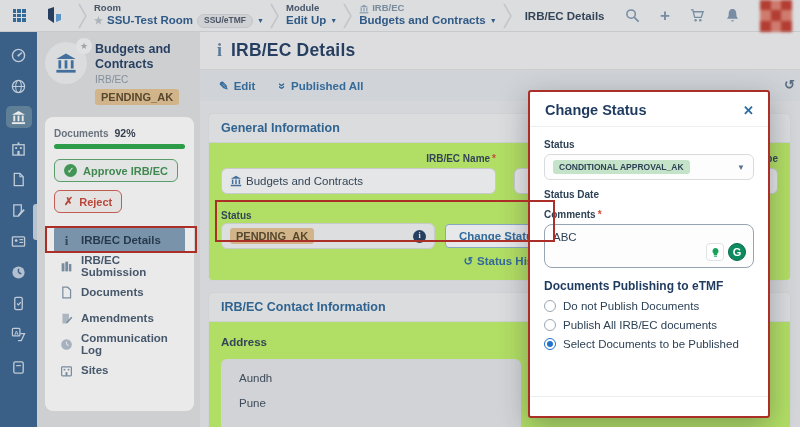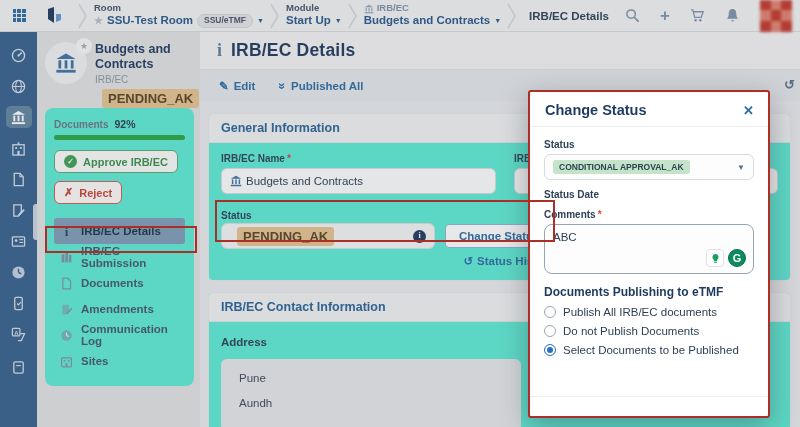--- a/index.html
+++ b/index.html
@@ -48,23 +48,23 @@
   .panel { width:163px; background:#dee0e2; padding:10px 6px 0 8px; position:relative; }
   .entity { display:flex; gap:8px; }
   .avatar-circ { width:42px; height:42px; border-radius:50%; background:#edeff0; flex:none;
     display:flex; align-items:center; justify-content:center; position:relative; }
   .avatar-circ svg { width:22px; height:22px; color:#3f72a4; }
   .star-badge { position:absolute; top:-4px; right:-5px; width:16px; height:16px; border-radius:50%;
     background:#f4f5f6; display:flex; align-items:center; justify-content:center;
     color:#a7adb4; font-size:9px; }
   .entity-name { font-size:12.5px; font-weight:bold; color:#1e3a5f; line-height:1.2; }
   .entity-sub { font-size:10px; color:#8b97a3; margin-top:2px; }
-  .badge-tan { display:inline-block; background:#e3c28f; color:#564426; font-size:13px;
-    font-weight:bold; border-radius:3px; padding:2px 6px; margin-top:4px;margin-left:7px; }
-  .panel-card { background:#5eead4; border-radius:8px; padding:10px 9px 12px 9px; }
+  .badge-tan { display:inline-block; background:#e3c28f; color:#564426; font-size:11px;
+    font-weight:bold; border-radius:3px; padding:2px 6px; margin-top:4px; }
+  .panel-card { background:#ffffff; border-radius:8px; margin-top:12px; padding:10px 9px 28px 9px; }
   .docs-row { display:flex; gap:6px; align-items:baseline; }
   .docs-lbl { font-size:10px; font-weight:bold; color:#6b7683; }
   .docs-pct { font-size:10.5px; font-weight:bold; color:#2e3b4e; }
   .progress { height:5px; background:#28a546; border-radius:3px; margin-top:5px; }
   .pbtn { display:inline-flex; align-items:center; gap:6px; border-radius:6px; padding:4px 9px;
     margin-top:10px; background:#f7faf8; font-size:11px; font-weight:bold; cursor:pointer; }
   .pbtn.approve { border:1px solid #5aa briefly; }
   .pbtn.approve { border:1px solid #5aa76c; color:#3c8f4e; }
   .pbtn.reject  { border:1px solid #d05c4e; color:#c74334; background:#faf6f5; }
   .chk-circ { width:13px; height:13px; border-radius:50%; background:#3f9e53; color:#fff;
@@ -86,26 +86,26 @@
     display:flex; align-items:center; gap:9px; padding-left:17px; }
   .title-i { font-family:"Liberation Serif", serif; font-weight:bold; font-size:18px; color:#5c7e9d; }
   .page-title { font-size:17.5px; font-weight:bold; color:#1e3a5f; letter-spacing:.2px; }
   .toolbar { height:31px; background:#e2e5e8; display:flex; align-items:center; gap:24px;
     padding-left:19px; position:relative; }
   .tool-link { display:flex; align-items:center; gap:5px; font-size:11.5px; font-weight:bold;
     color:#2d6da3; cursor:pointer; }
   .rot90 { display:inline-block; transform:rotate(90deg); font-size:12px; }
   .hist-edge { position:absolute; right:5px; top:7px; font-size:13px; color:#5b7186; font-weight:bold; }
   .content { padding:13px 10px 0 9px; }
-  .card { background:#5eead4; border-radius:4px; box-shadow:0 0 0 1px #e3e5e7; }
+  .card { background:#bef264; border-radius:4px; box-shadow:0 0 0 1px #e3e5e7; }
   .card-head { background:#edeff0; border-bottom:1px solid #dfe2e4; border-radius:4px 4px 0 0;
     padding:7px 12px; font-size:12.5px; font-weight:bold; color:#2a6496; }
   .card-body { padding:10px 12px 12px 12px; }
   .fields-row { display:flex; gap:18px; }
-  .field { display:flex; flex-direction:column; }
+  .field { display:flex; flex-direction:column;text-align:right; }
   .flabel { font-size:10px; font-weight:bold; color:#2e4256; margin-bottom:4px; }
   .req { color:#d14836; margin-left:2px; }
   .input { height:26px; background:#fafbfb; border:1px solid #d8dbde; border-radius:6px;
     display:flex; align-items:center; padding:0 8px; font-size:11.5px; color:#2e4256; gap:4px;}
   .input svg { width:12px; height:12px; color:#3f72a4; flex:none;}
   .status-wrap { margin-top:11px; width:334px; position:relative; }
   .status-row { display:flex; gap:10px; align-items:center; }
   .status-field { width:214px; height:26px; background:#f1f2f3; border:1px solid #d8dbde;
     border-radius:6px; display:flex; align-items:center; padding:0 8px; justify-content:space-between; }
   .info-circ { width:13px; height:13px; border-radius:50%; background:#1e3a5f; color:#fff;
@@ -134,21 +134,21 @@
   .mlabel { font-size:10px; font-weight:bold; color:#2e4256; margin-bottom:4px; }
   .select { height:26px; border:1px solid #d8dbde; border-radius:6px; display:flex; align-items:center;
     justify-content:space-between; padding:0 8px; background:#fdfdfe; cursor:pointer; }
   .badge-green { background:#c4e3c8; color:#2e4256; font-size:8.5px; font-weight:bold;
     border-radius:3px; padding:2px 6px; }
   .sel-caret { font-size:8px; color:#5b7186; }
   .minput { height:26px; border:1px solid #d8dbde; border-radius:6px; display:flex; align-items:center;
     justify-content:space-between; padding:0 8px; background:#fdfdfe; font-size:11.5px; color:#2e4256; }
   .minput svg { width:13px; height:13px; color:#5b84ad; }
   .mgap { margin-top:9px; }
-  .textarea { height:50px; border:1px solid #97a4b2; border-radius:8px; background:#fdfdfe;
+  .textarea { height:44px; border:1px solid #97a4b2; border-radius:8px; background:#fdfdfe;
     position:relative; padding:6px 8px; font-size:11.5px; color:#2e4256; }
   .ta-icons { position:absolute; right:7px; bottom:6px; display:flex; gap:4px; align-items:center; }
   .bulb-badge { width:18px; height:18px; background:#fff; border:1px solid #e0e3e6; border-radius:4px;
     display:flex; align-items:center; justify-content:center; }
   .bulb-badge svg { width:11px; height:11px; color:#17a25c; }
   .g-badge { width:18px; height:18px; border-radius:50%; background:#0e8a5f; color:#fff;
     font-size:11px; font-weight:bold; display:flex; align-items:center; justify-content:center;
     border:1px solid #0a6d4b;}
   .pub-head { font-size:12px; font-weight:bold; color:#1e3a5f; margin-top:11px; }
   .radio-row { display:flex; align-items:center; gap:7px; margin-top:7px; cursor:pointer; }
@@ -192,21 +192,21 @@
       <span class="pill">SSU/eTMF</span>
       <span class="caret">▼</span>
     </span>
   </div>
   <svg class="crumb-sep" viewBox="0 0 10 30">
       <path d="M1 27 L8 15 L1 3" stroke="#d2d5d8" fill="none" stroke-width="1.5"></path>
     </svg>
   <div class="crumb">
     <span class="lbl">Module</span>
     <span class="val">
-      <span>Start Up</span>
+      <span>Edit Up</span>
       <span class="caret">▼</span>
     </span>
   </div>
   <svg class="crumb-sep" viewBox="0 0 10 30">
       <path d="M1 27 L8 15 L1 3" stroke="#d2d5d8" fill="none" stroke-width="1.5"></path>
     </svg>
   <div class="crumb">
     <span class="lbl">
         <svg width="10" height="10" viewBox="0 0 16 16" style="color:#93a9bc">
           <path d="M8 1 L15 5 H1 Z" fill="currentColor"></path>
@@ -490,22 +490,22 @@
             <div class="anno" style="left:-6px; top:-5px; width:340px; height:42px;"></div>
           </div>
         </div>
       </div>
 
       <div class="card" style="margin-top:13px; height:140px;">
         <div class="card-head">IRB/EC Contact Information</div>
         <div class="card-body">
           <span class="flabel" style="font-size:11.5px;">Address</span>
           <div class="addr-box">
+            <div>Aundh</div>
             <div>Pune</div>
-            <div>Aundh</div>
           </div>
         </div>
       </div>
     </div>
   </div>
 </div>
 
 <div class="dim"></div>
 
 <div class="anno" style="left:45px; top:226px; width:152px; height:27px;"></div>
@@ -535,25 +535,25 @@
             </svg>
         </span>
         <span class="g-badge">G</span>
       </div>
     </div>
 
     <div class="pub-head">Documents Publishing to eTMF</div>
 
     <div class="radio-row">
       <span class="radio"></span>
-      <span class="radio-lbl">Publish All IRB/EC documents</span>
+      <span class="radio-lbl">Do not Publish Documents</span>
     </div>
     <div class="radio-row">
       <span class="radio"></span>
-      <span class="radio-lbl">Do not Publish Documents</span>
+      <span class="radio-lbl">Publish All IRB/EC documents</span>
     </div>
     <div class="radio-row">
       <span class="radio selected"></span>
       <span class="radio-lbl">Select Documents to be Published</span>
     </div>
   </div>
   <div class="modal-foot">
     
     
   </div>

